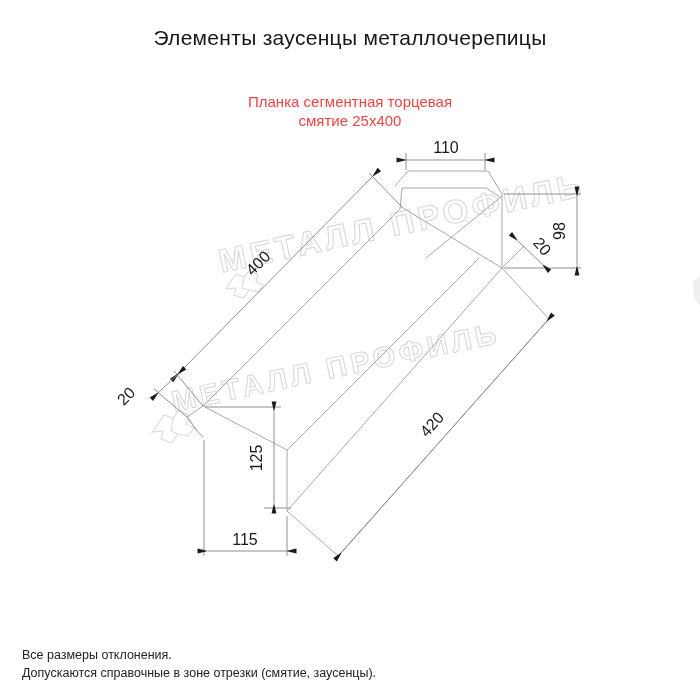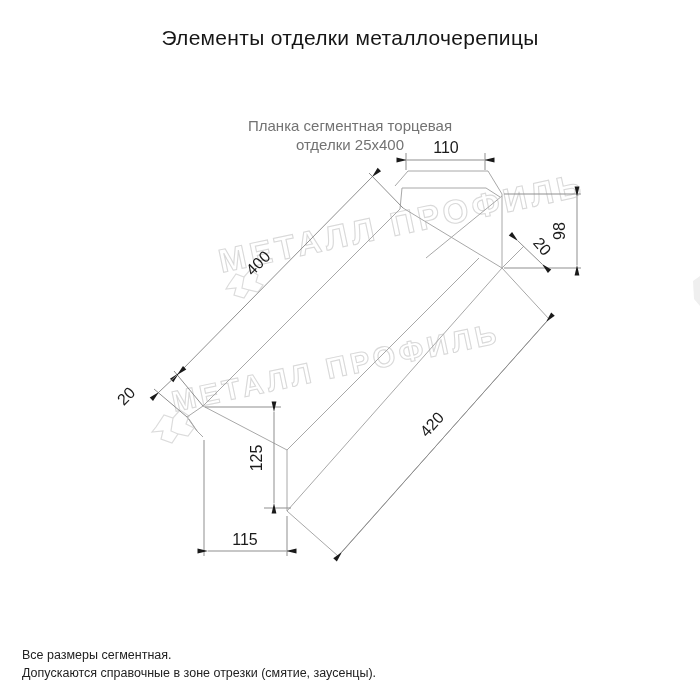--- a/index.html
+++ b/index.html
@@ -1,35 +1,35 @@
 <!DOCTYPE html>
 <html><head>
 <meta charset="utf-8">
 <style>
   html,body{margin:0;padding:0;background:#ffffff;}
   .page{position:relative;width:700px;height:700px;background:#ffffff;overflow:hidden;
         font-family:"Liberation Sans", sans-serif;}
   .title{position:absolute;top:26px;left:0;width:700px;text-align:center;
          font-size:21px;color:#161616;letter-spacing:.3px;}
   .subtitle{position:absolute;top:92px;left:0;width:700px;text-align:center;
-            font-size:15px;color:#737373;line-height:19px;margin-top:24px;}
+            font-size:15px;color:#ef4444;line-height:19px;}
   .footer{position:absolute;left:22px;bottom:18px;font-size:12.5px;color:#222;line-height:18px;}
   svg{position:absolute;top:0;left:0;}
   .dimtext{font-size:16px;fill:#1a1a1a;}
   .wm{font-weight:bold;fill:none;stroke:#d9d9d9;stroke-width:1.1;letter-spacing:4px;}
 </style>
 </head>
 <body>
 
 <div class="page">
 
-  <div class="title">Элементы отделки металлочерепицы</div>
+  <div class="title">Элементы заусенцы металлочерепицы</div>
   <div class="subtitle">
     <div>Планка сегментная торцевая</div>
-    <div>отделки 25х400</div>
+    <div>смятие 25х400</div>
   </div>
 
   <svg width="700" height="700" viewBox="0 0 700 700">
     <defs>
       <marker id="arr" markerWidth="12" markerHeight="8" refX="0.5" refY="3" orient="auto-start-reverse" markerUnits="userSpaceOnUse">
         <path d="M0.5,3 L11,0.6 L11,5.4 Z" fill="#1a1a1a"></path>
       </marker>
     </defs>
 
     <g>
@@ -99,17 +99,17 @@
       <text class="dimtext" transform="translate(538,250) rotate(49)" text-anchor="middle">20</text>
       <text class="dimtext" transform="translate(262,267) rotate(-45)" text-anchor="middle">400</text>
       <text class="dimtext" transform="translate(130,400) rotate(-45)" text-anchor="middle">20</text>
       <text class="dimtext" transform="translate(262,458) rotate(-90)" text-anchor="middle">125</text>
       <text class="dimtext" x="245" y="545" text-anchor="middle">115</text>
       <text class="dimtext" transform="translate(436,428) rotate(-48)" text-anchor="middle">420</text>
     </g>
   </svg>
 
   <div class="footer">
-    <div>Все размеры сегментная.</div>
+    <div>Все размеры отклонения.</div>
     <div>Допускаются справочные в зоне отрезки (смятие, заусенцы).</div>
   </div>
 
 </div>
 
 </body></html>

